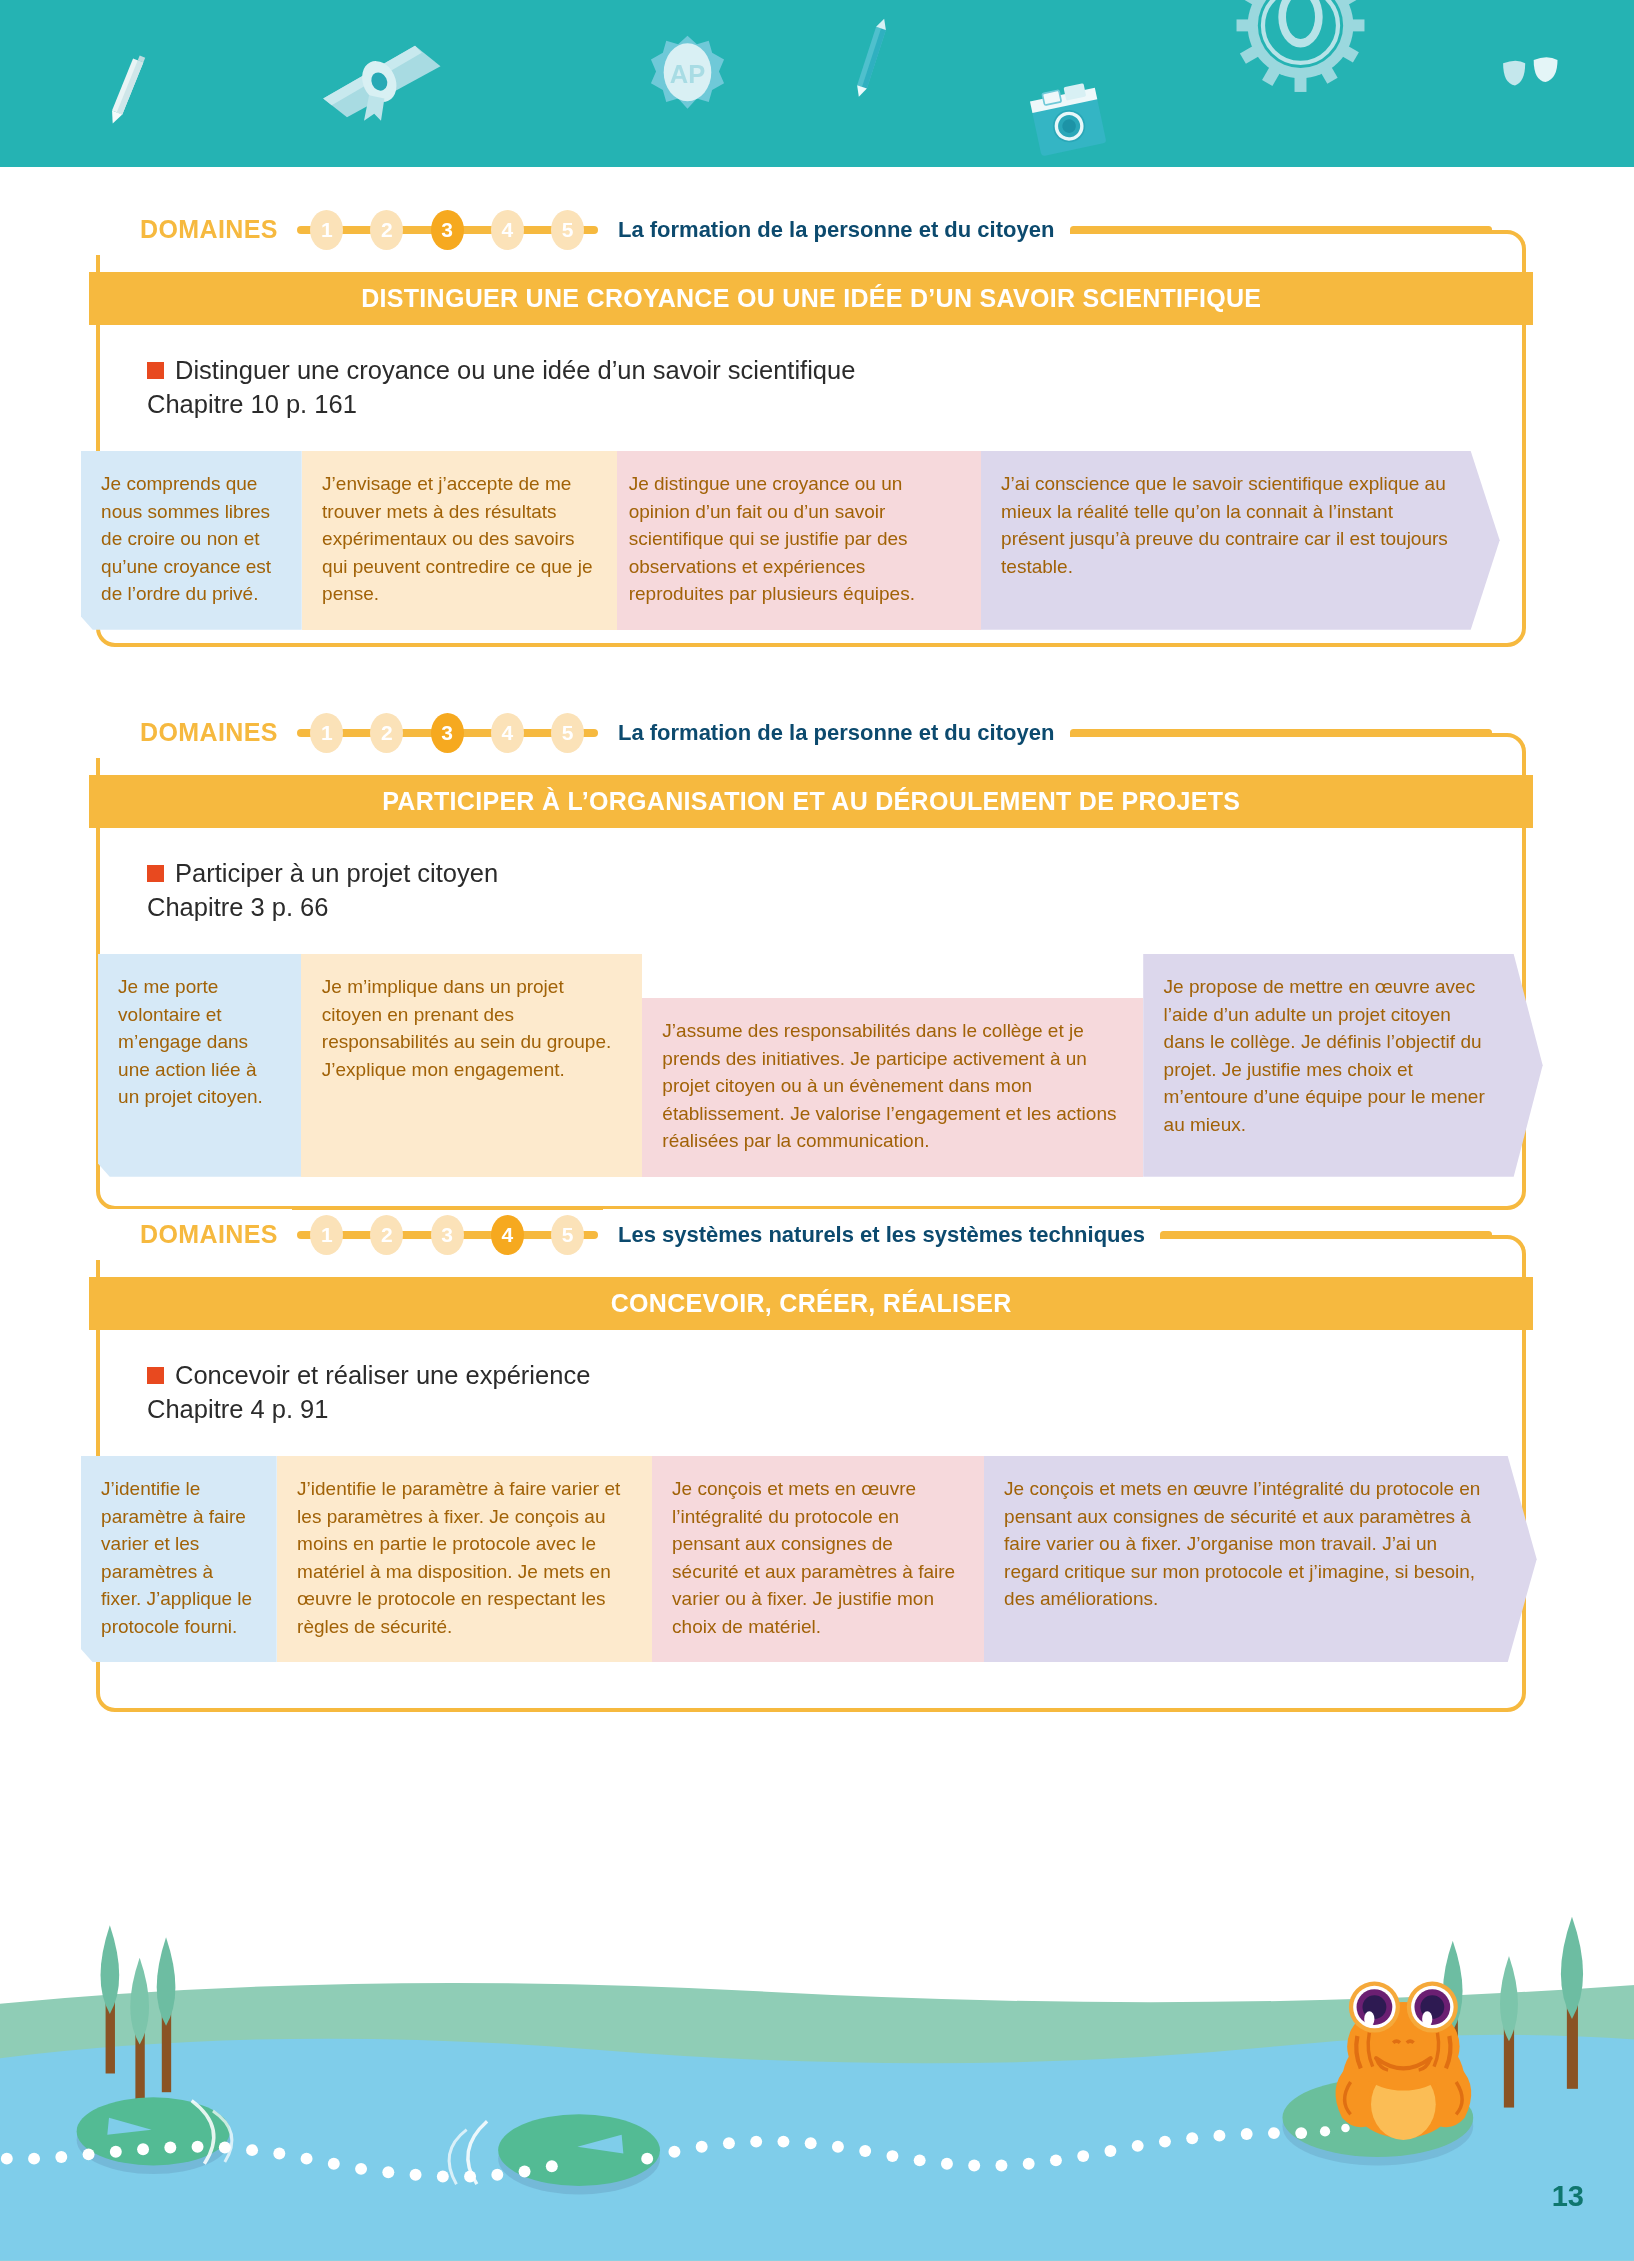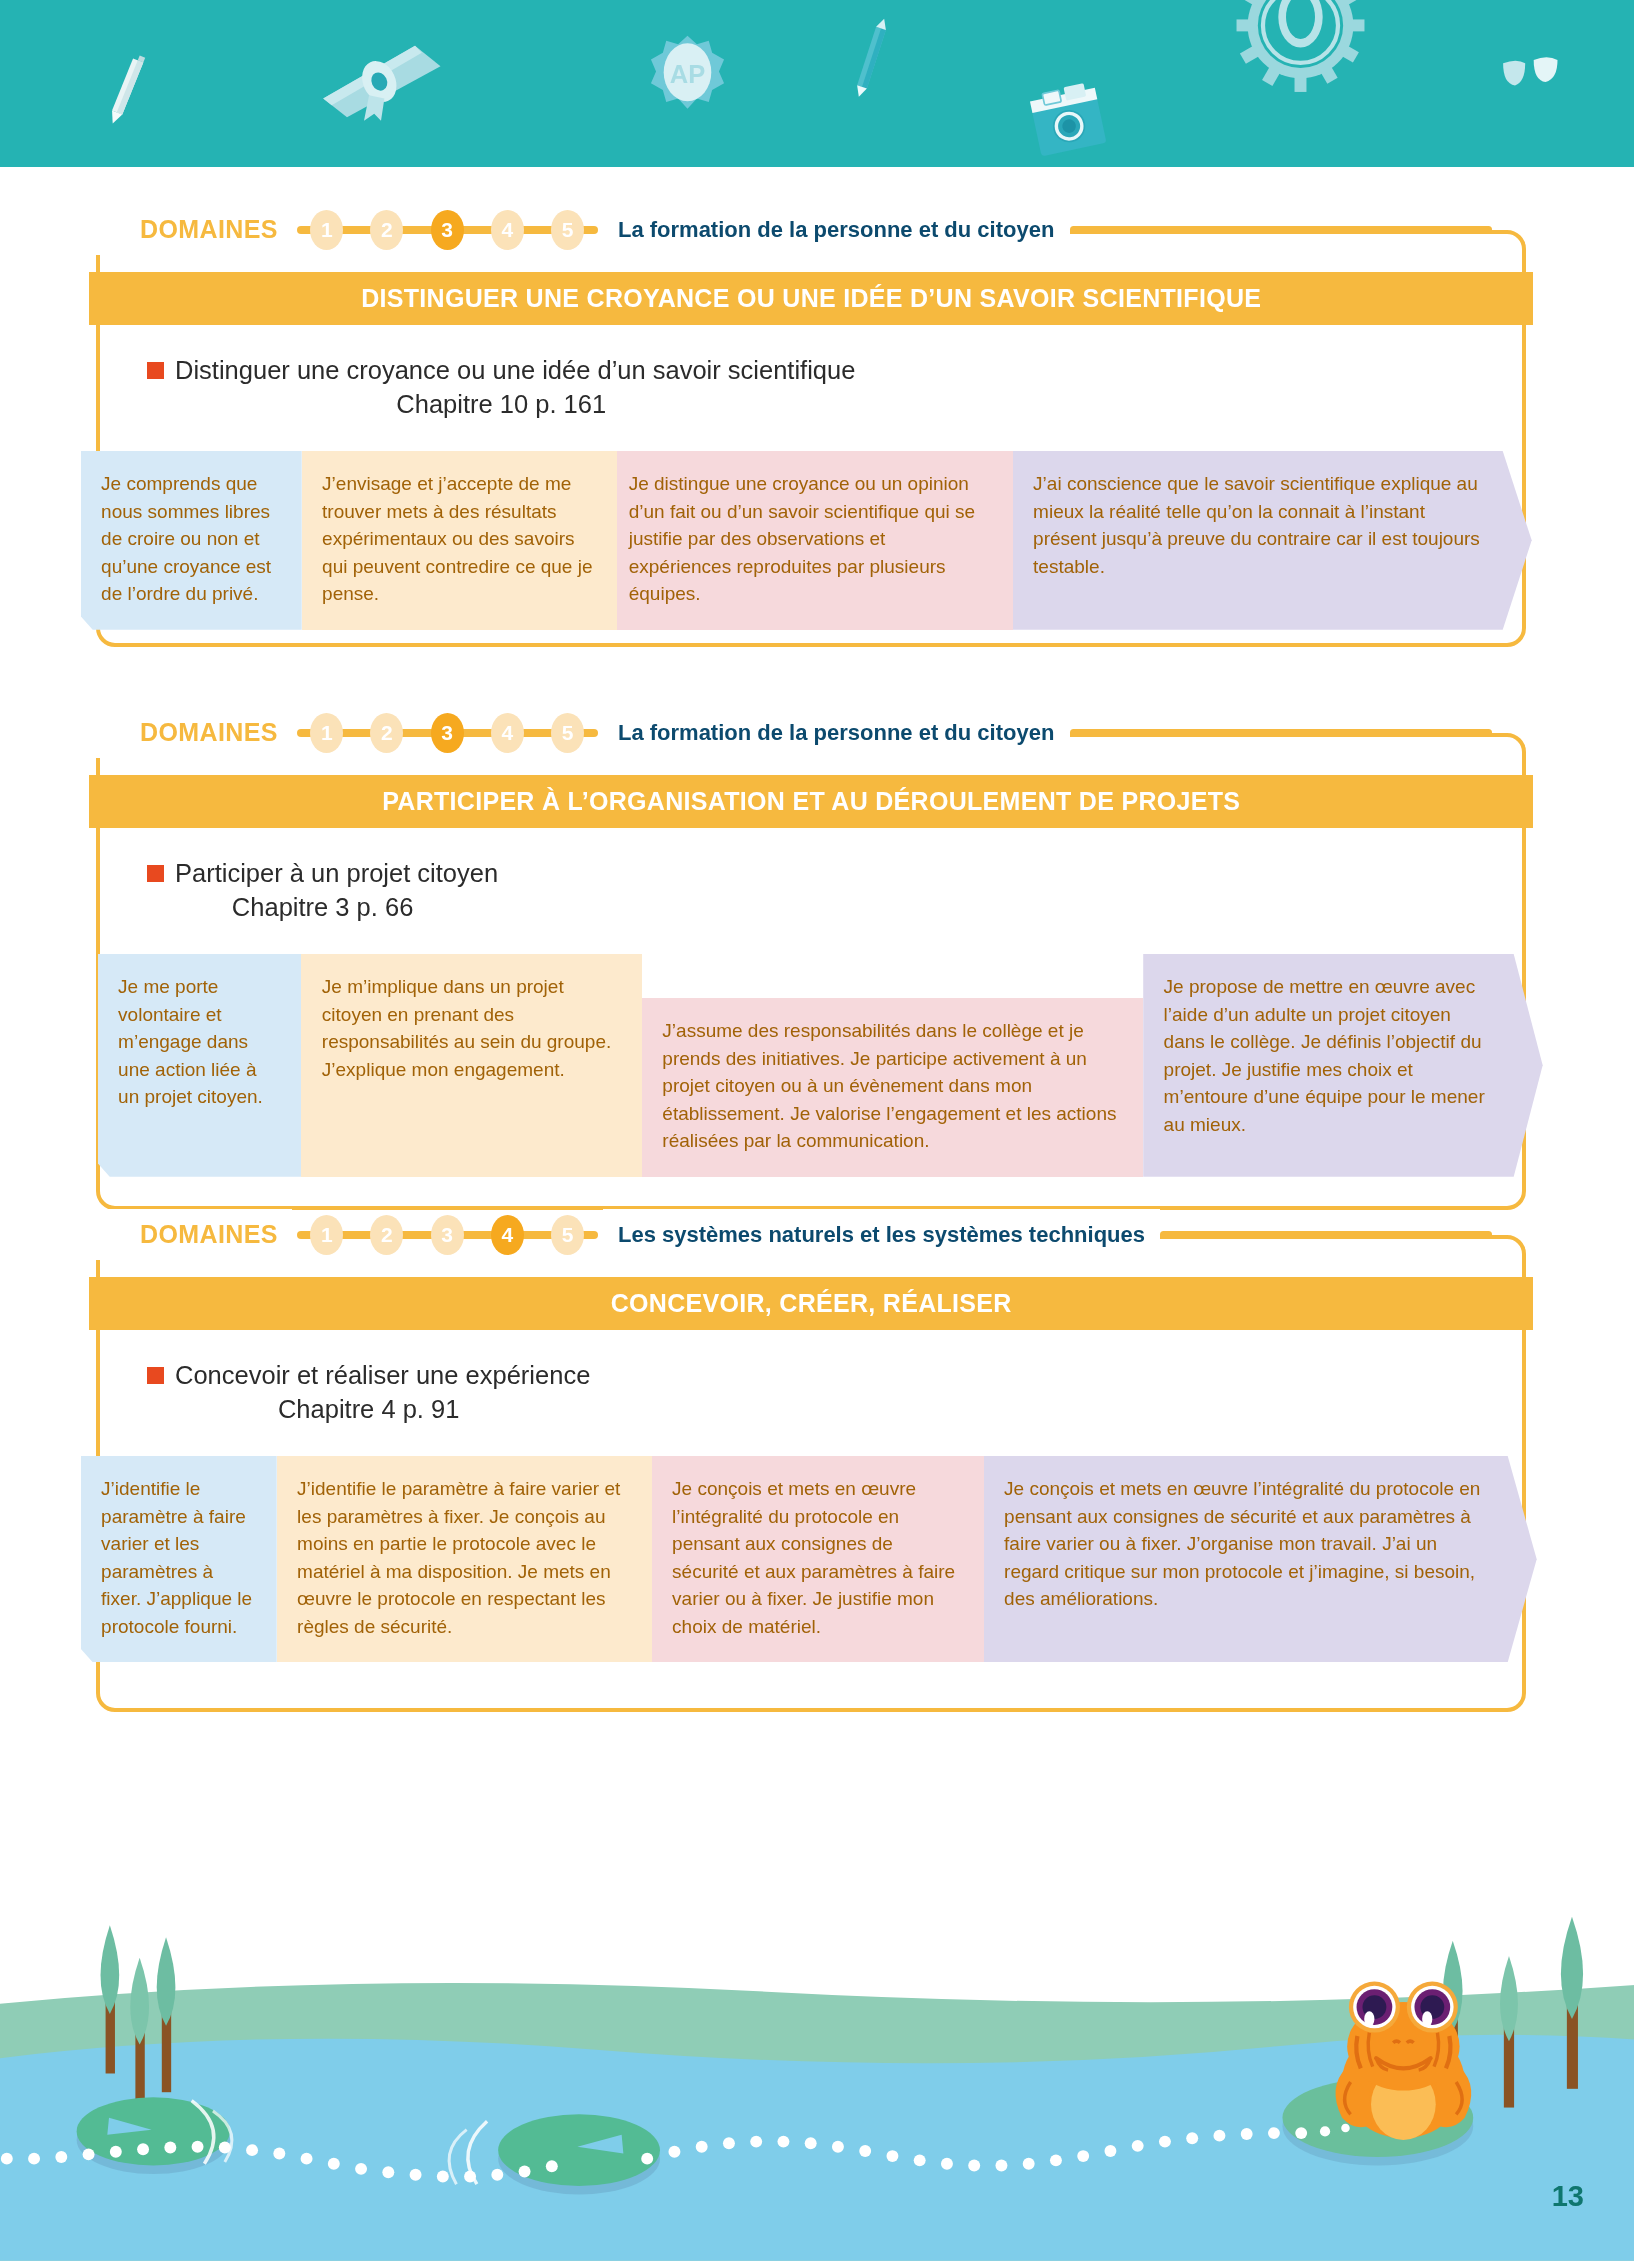--- a/index.html
+++ b/index.html
@@ -111,21 +111,21 @@
     display: flex; align-items: center;
   }
   .bullet-sq {
     display: inline-block;
     width: 17px; height: 17px;
     background: #e8491f;
     margin-right: 11px;
     flex: none;
   }
   .chapter-ref {
-    font-size: 25.5px; color: #2b2b2b; margin-top: 5.1px; margin-left: 0; text-align: center;
+    font-size: 25.5px; color: #2b2b2b; margin-top: 5.1px; margin-left: 0;
   }
 
   
   .levels {
     position: absolute; left: -15.3px;
     width: 1462px;
     display: flex;
     z-index: 3;
   }
   .lvl {
@@ -252,21 +252,21 @@
         <div class="skill-head" style="top: 152px;">
           <div class="skill-title">
             <span class="bullet-sq"></span>
             <span>Distinguer une croyance ou une idée d’un savoir scientifique</span>
           </div>
           <div class="chapter-ref">Chapitre 10 p. 161</div>
         </div>
         <div class="levels" style="top: 247px;">
           <div class="lvl c1" style="width: 221px; white-space: pre-line;">Je comprends que nous sommes libres de croire ou non et qu’une croyance est de l’ordre du privé.</div>
           <div class="lvl c2" style="width: 315px; white-space: pre-line;">J’envisage et j’accepte de me trouver mets à des résultats expérimentaux ou des savoirs qui peuvent contredire ce que je pense.</div>
-          <div class="lvl c3" style="width: 396px; white-space: pre-line; padding-left: 12px;">Je distingue une croyance ou un opinion d’un fait ou d’un savoir scientifique qui se justifie par des observations et expériences reproduites par plusieurs équipes.</div>
+          <div class="lvl c3" style="width: 364px; white-space: pre-line; padding-left: 12px;">Je distingue une croyance ou un opinion d’un fait ou d’un savoir scientifique qui se justifie par des observations et expériences reproduites par plusieurs équipes.</div>
           <div class="lvl c4" style="width: 519px; white-space: pre-line;">J’ai conscience que le savoir scientifique explique au mieux la réalité telle qu’on la connait à l’instant présent jusqu’à preuve du contraire car il est toujours testable.</div>
         </div>
       </div>
       <div class="block" style="top: 707px;">
         <div class="frame" style="height: 477px;"></div>
         <div class="domaines-row">
           <span class="domaines-label">DOMAINES</span>
           <div class="dots-track">
             <div class="rail"></div>
             <div class="dot">1</div>

